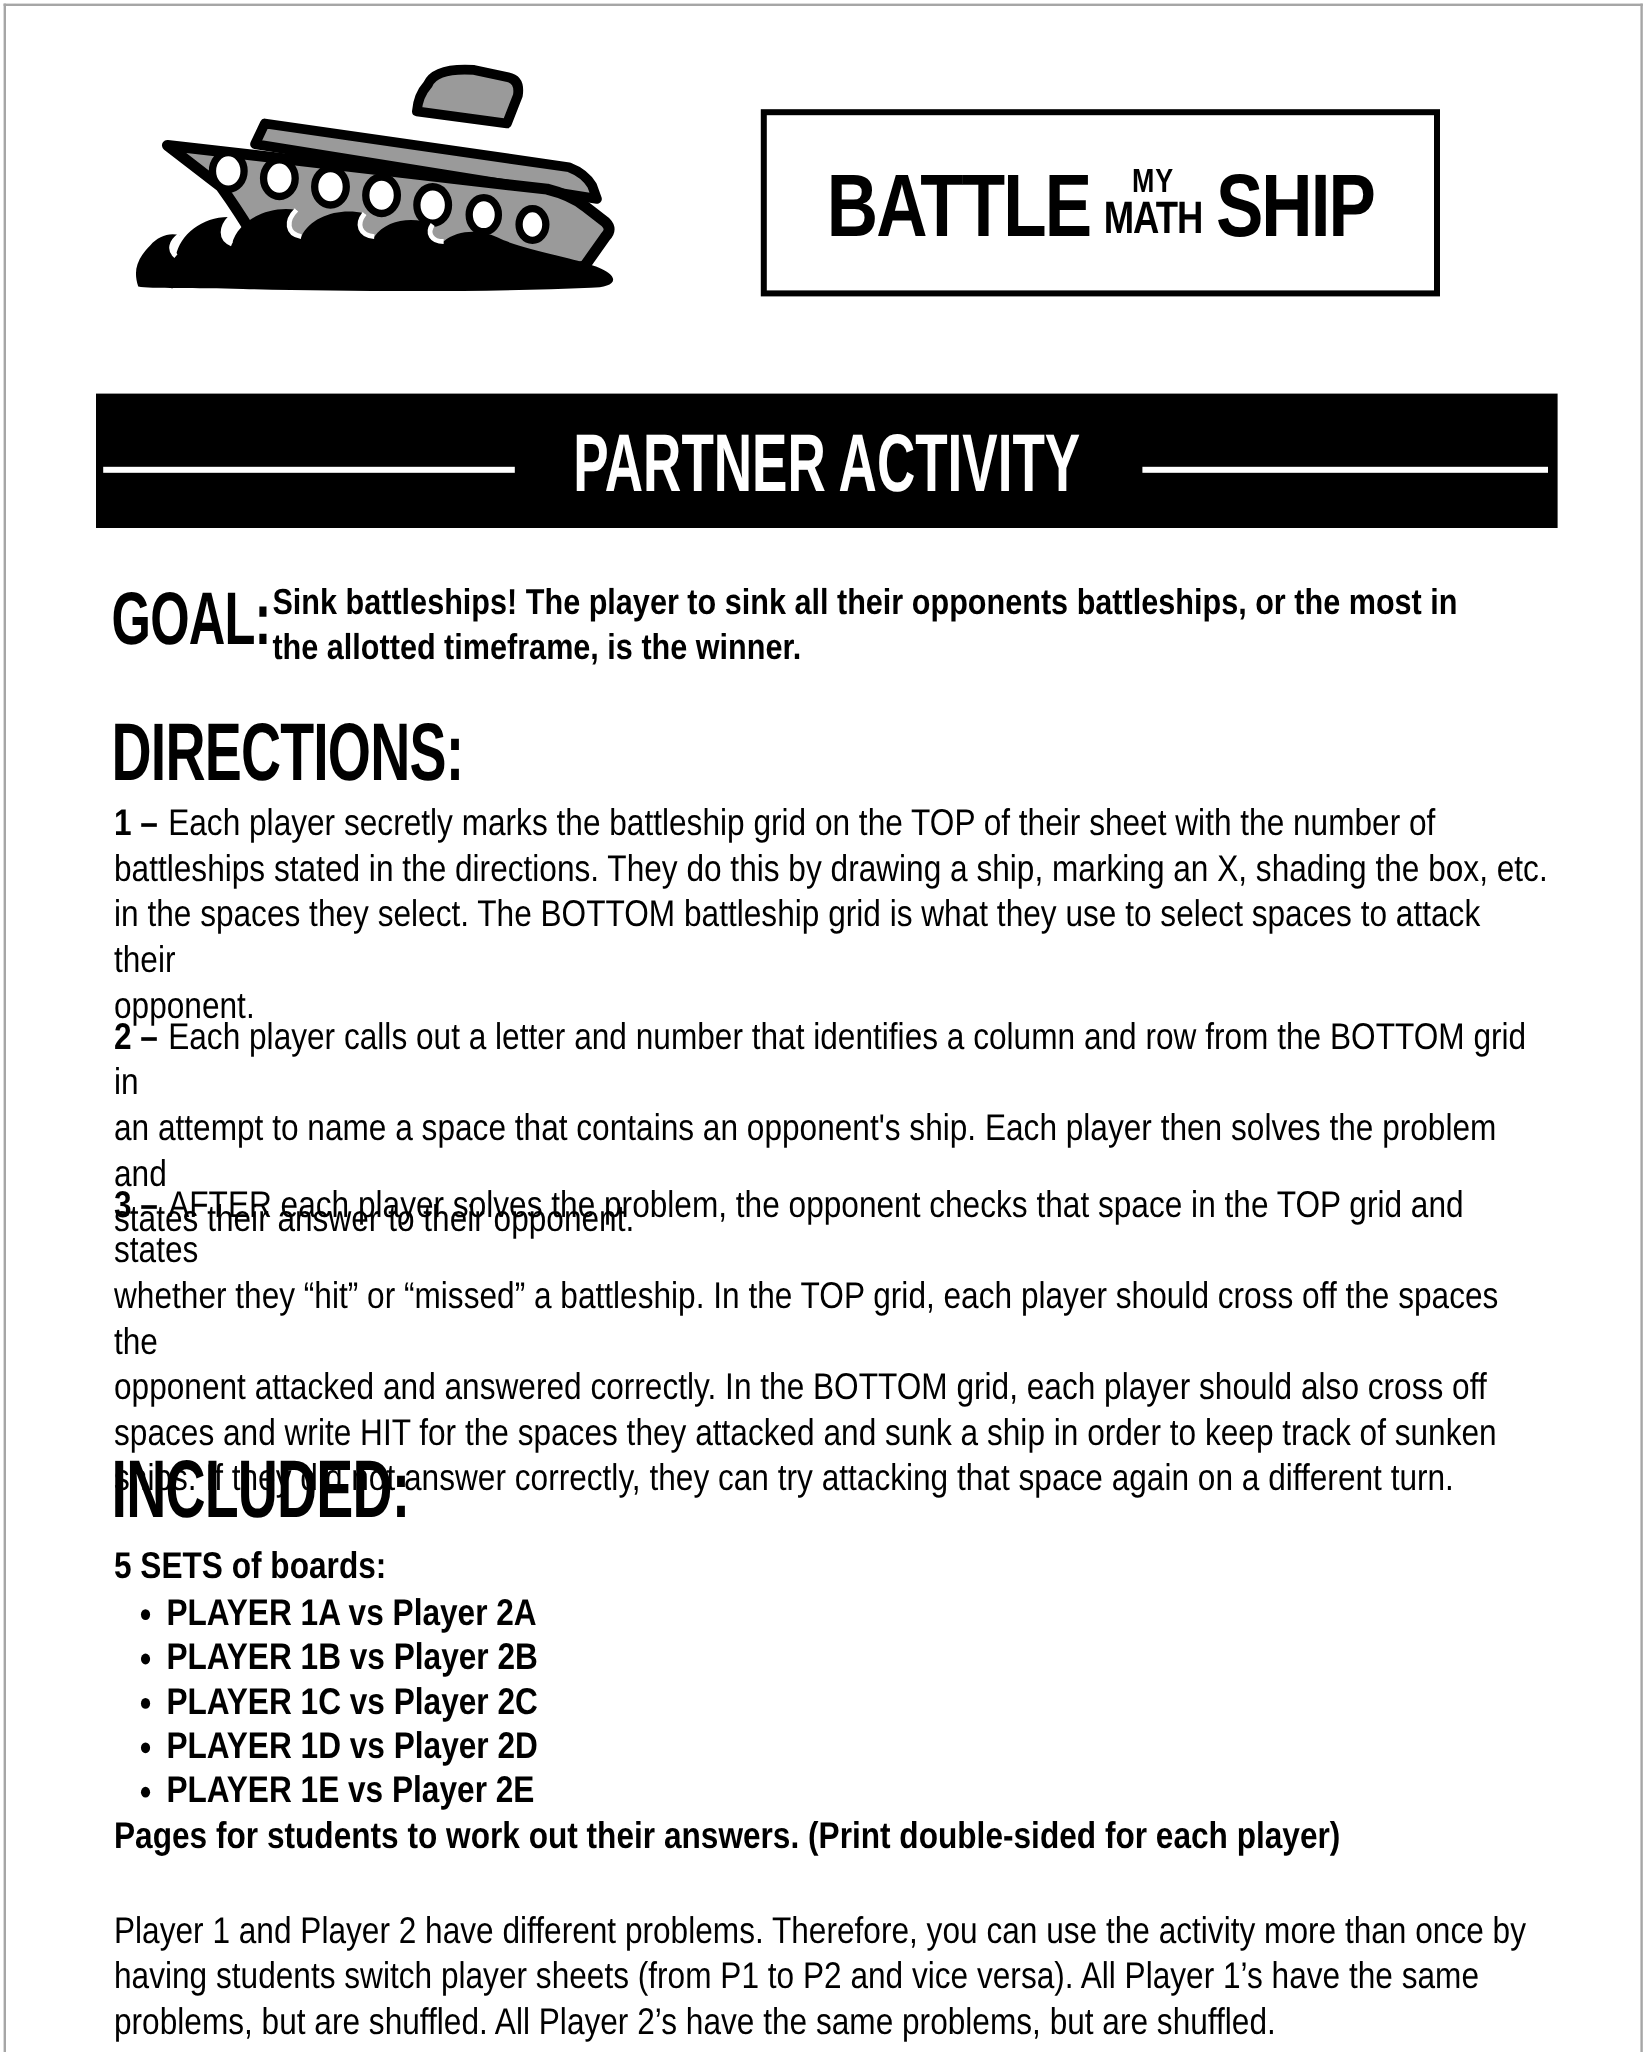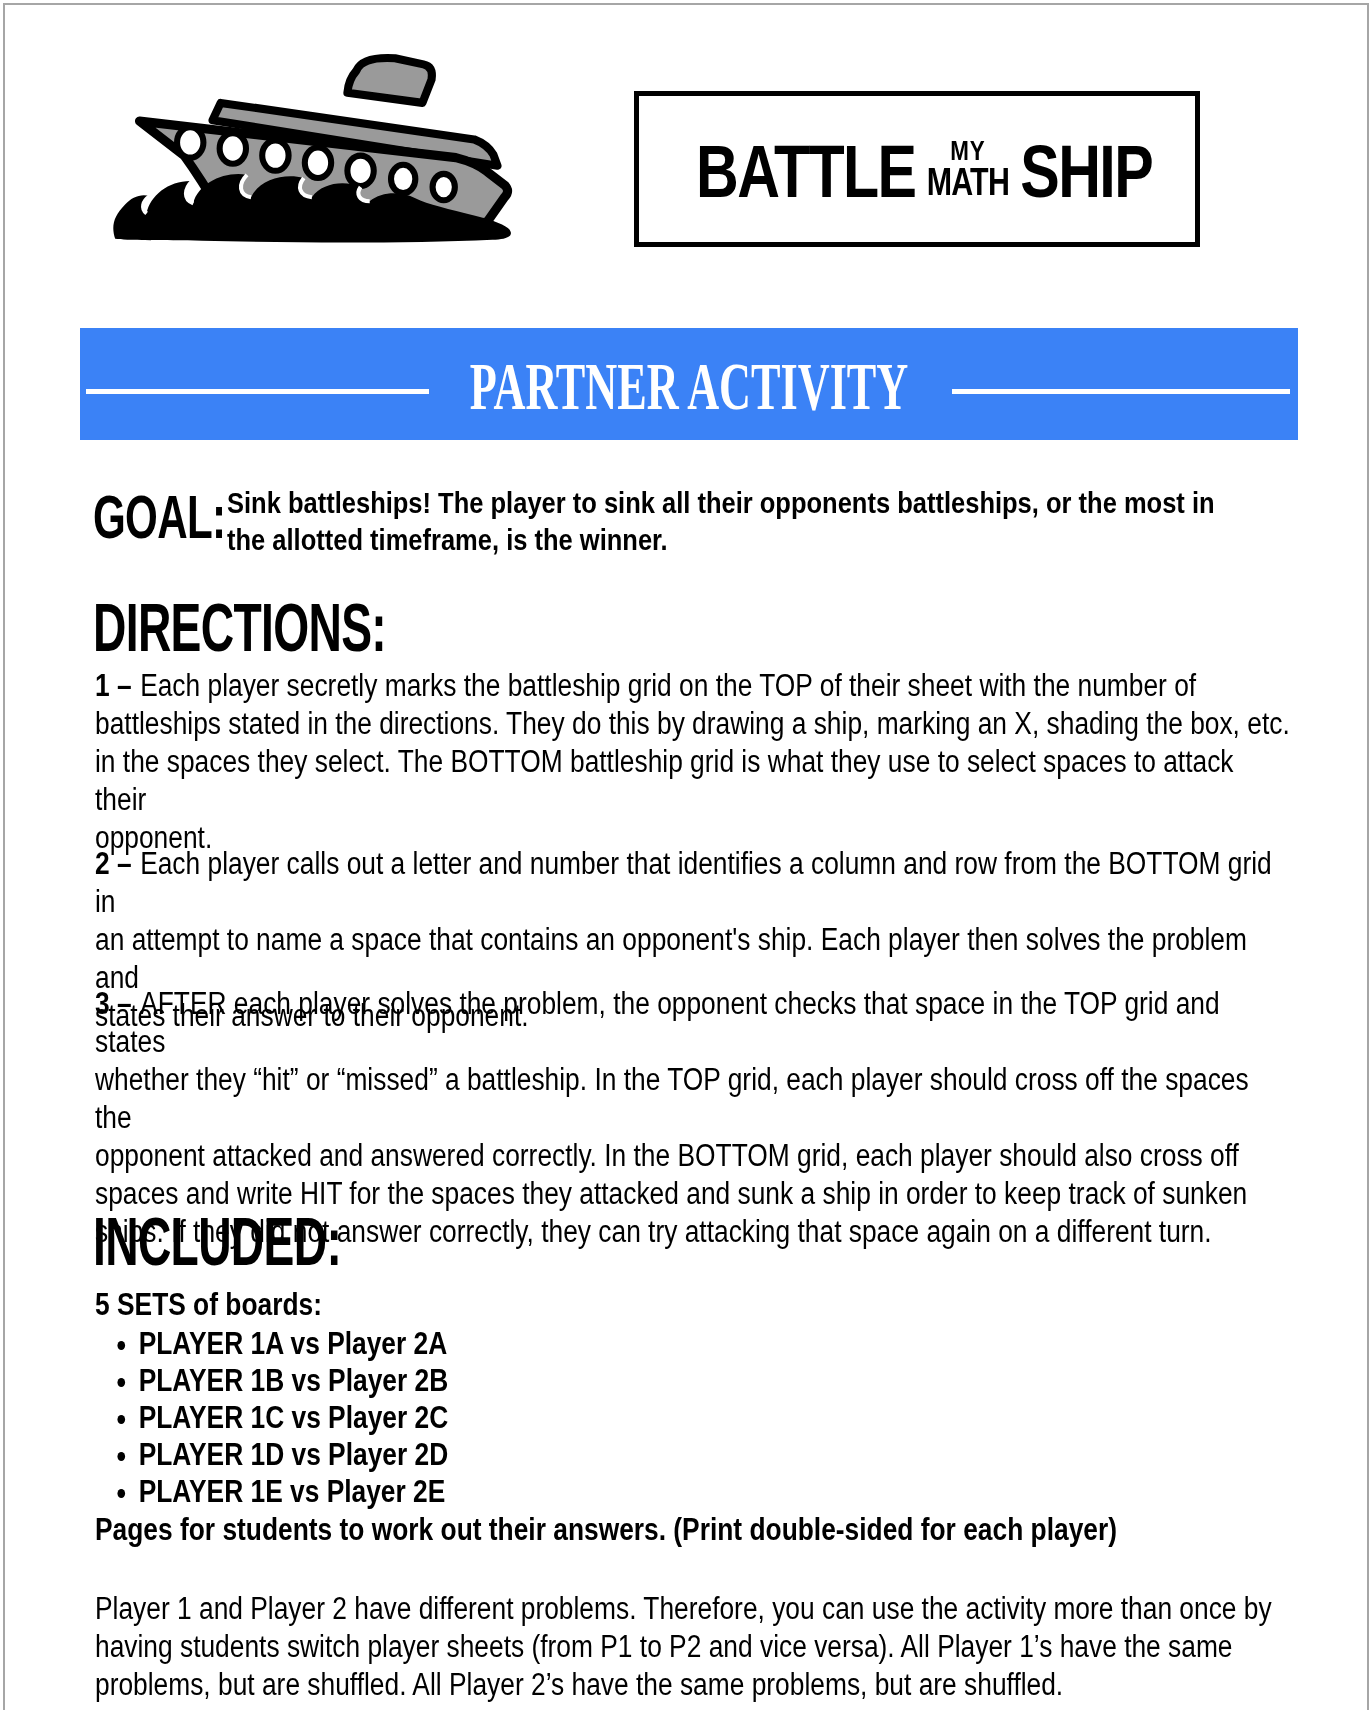--- a/index.html
+++ b/index.html
@@ -17,34 +17,34 @@
   }
   .abs { position:absolute; }
 
   
   .ship-wrap { left:96px; top:42px; width:436px; height:200px; }
 
   
   .logo-box {
     left:629px; top:86px; width:566px; height:156px;
     border:5px solid #000; box-sizing:border-box;
-    display:flex; align-items:center; 
+    display:flex; align-items:center; justify-content:center;
   }
   .logo-row {
     display:flex; align-items:flex-end;
     transform:scaleX(0.8); transform-origin:50% 50%;
     font-weight:bold; white-space:nowrap;
   }
   .logo-big { font-size:74px; line-height:0.78; letter-spacing:-2px; }
   .logo-stack { text-align:center; margin:0 14px; line-height:0.95; }
   .logo-my   { font-size:28px; letter-spacing:1px; }
   .logo-math { font-size:38px; letter-spacing:-1px; }
 
   
-  .banner { left:75px; top:323px; width:1218px; height:112px; background:#3b82f6;font-family:Liberation Serif, serif; }
+  .banner { left:75px; top:323px; width:1218px; height:112px; background:#000000; }
   .banner-title {
     position:absolute; left:0; right:0; top:24px;
     text-align:center; color:#fff; font-weight:bold;
     font-size:68px; line-height:1; letter-spacing:0px;
     transform:scaleX(0.65); transform-origin:50% 50%;
     white-space:nowrap;
   }
   .banner-line { position:absolute; top:61px; height:5px; background:#fff; }
   .banner-line.left  { left:6px;  width:343px; }
   .banner-line.right { right:8px; width:338px; }

